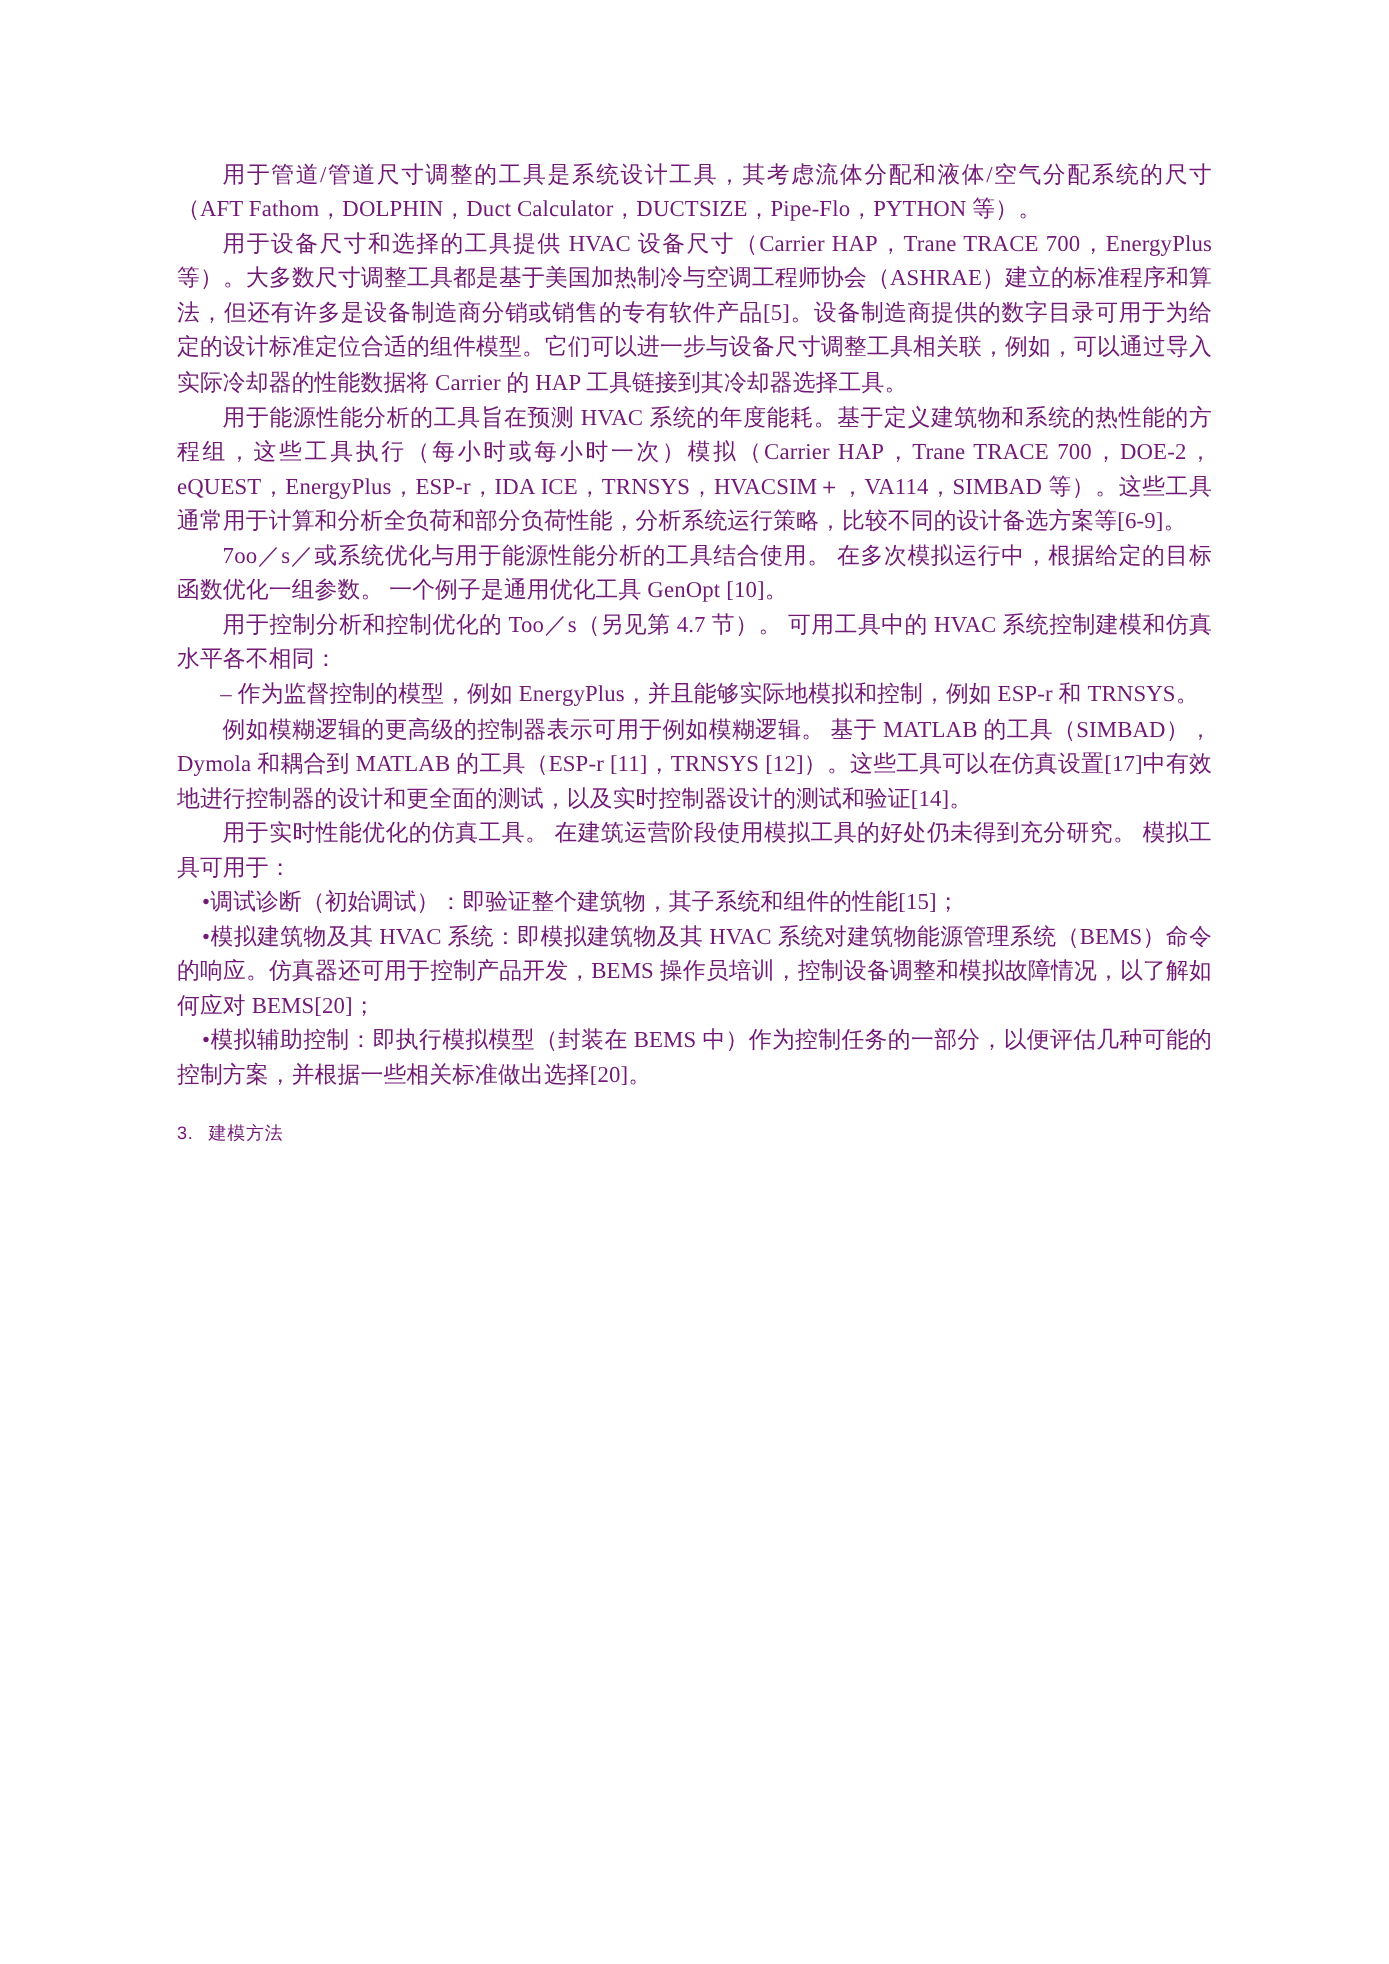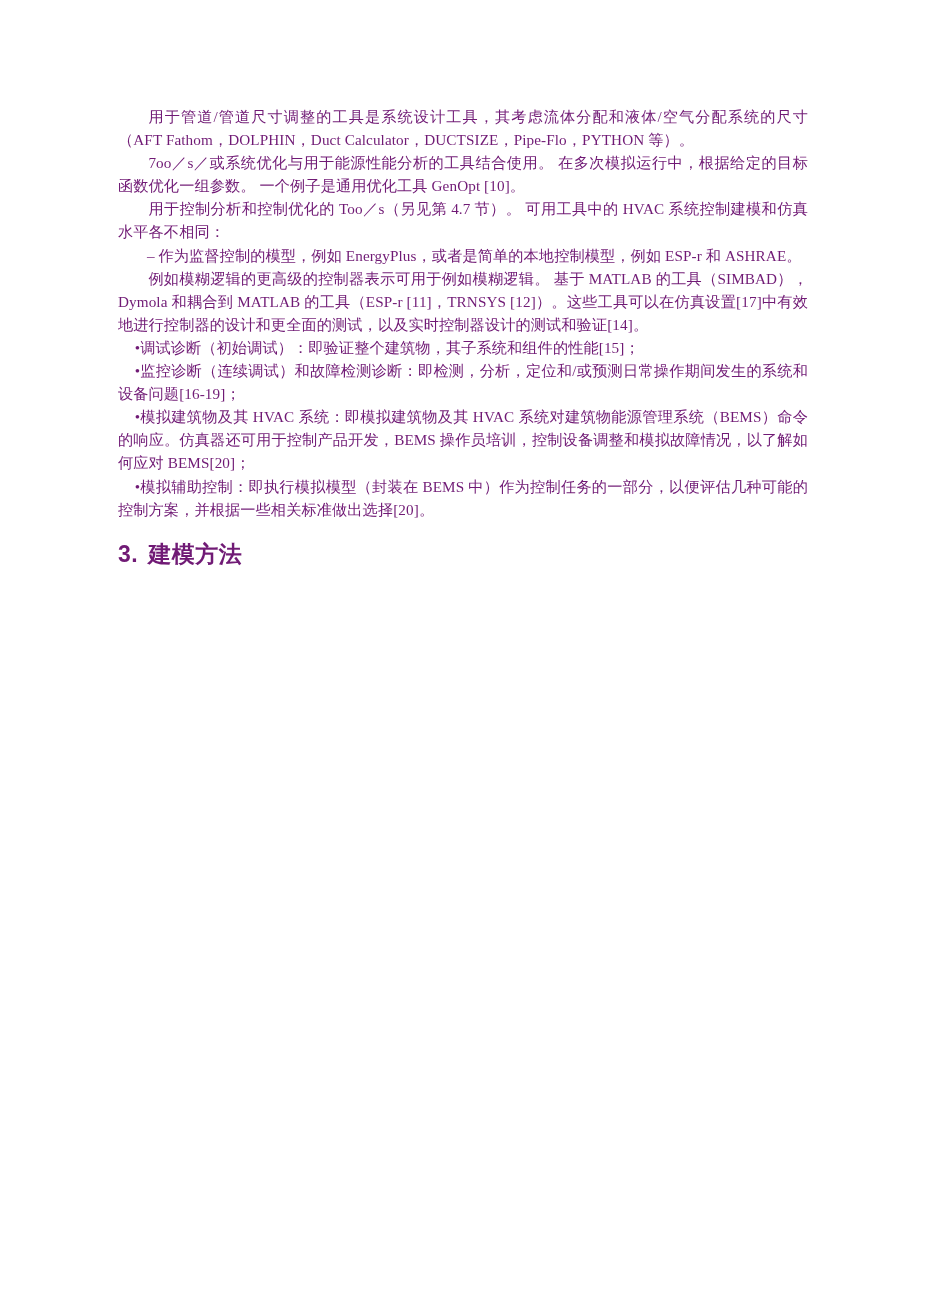--- a/index.html
+++ b/index.html
@@ -32,41 +32,43 @@
     text-indent: 2em;
   }
   p.bullet {
     text-indent: 1.1em;
   }
   p.dash {
     text-indent: 1.9em;
   }
   .section-heading {
     margin-top: 18px;
-    font-size: 23px;
-    font-weight: bold;
+    font-size: 12px;
+    font-weight: normal;
     font-family: "Liberation Sans", "DejaVu Sans", sans-serif;
     letter-spacing: 0.5px;
   }
   .section-heading .num {
     margin-right: 10px;
   }
 </style>
 </head>
 <body>
 
 <div class="page">
   <div class="body-text">
     <p class="indent">用于管道/管道尺寸调整的工具是系统设计工具，其考虑流体分配和液体/空气分配系统的尺寸（AFT Fathom，DOLPHIN，Duct Calculator，DUCTSIZE，Pipe-Flo，PYTHON 等）。</p>
+    <p class="indent">用于设备尺寸和选择的工具提供 HVAC 设备尺寸（Carrier HAP，Trane TRACE 700，EnergyPlus 等）。大多数尺寸调整工具都是基于美国加热制冷与空调工程师协会（ASHRAE）建立的标准程序和算法，但还有许多是设备制造商分销或销售的专有软件产品[5]。设备制造商提供的数字目录可用于为给定的设计标准定位合适的组件模型。它们可以进一步与设备尺寸调整工具相关联，例如，可以通过导入实际冷却器的性能数据将 Carrier 的 HAP 工具链接到其冷却器选择工具。</p>
+    <p class="indent">用于能源性能分析的工具旨在预测 HVAC 系统的年度能耗。基于定义建筑物和系统的热性能的方程组，这些工具执行（每小时或每小时一次）模拟（Carrier HAP，Trane TRACE 700，DOE-2，eQUEST，EnergyPlus，ESP-r，IDA ICE，TRNSYS，HVACSIM＋，VA114，SIMBAD 等）。这些工具通常用于计算和分析全负荷和部分负荷性能，分析系统运行策略，比较不同的设计备选方案等[6-9]。</p>
     <p class="indent">7oo／s／或系统优化与用于能源性能分析的工具结合使用。 在多次模拟运行中，根据给定的目标函数优化一组参数。 一个例子是通用优化工具 GenOpt [10]。</p>
     <p class="indent">用于控制分析和控制优化的 Too／s（另见第 4.7 节）。 可用工具中的 HVAC 系统控制建模和仿真水平各不相同：</p>
-    <p class="dash">– 作为监督控制的模型，例如 EnergyPlus，或者是简单的本地控制模型，例如 ESP-r 和 ASHRAE。</p>
+    <p class="dash">– 作为监督控制的模型，例如 EnergyPlus，并且能够实际地模拟和控制，例如 ESP-r 和 TRNSYS。</p>
     <p class="indent">例如模糊逻辑的更高级的控制器表示可用于例如模糊逻辑。 基于 MATLAB 的工具（SIMBAD），Dymola 和耦合到 MATLAB 的工具（ESP-r [11]，TRNSYS [12]）。这些工具可以在仿真设置[17]中有效地进行控制器的设计和更全面的测试，以及实时控制器设计的测试和验证[14]。</p>
+    <p class="indent">用于实时性能优化的仿真工具。 在建筑运营阶段使用模拟工具的好处仍未得到充分研究。 模拟工具可用于：</p>
     <p class="bullet">•调试诊断（初始调试）：即验证整个建筑物，其子系统和组件的性能[15]；</p>
-    <p class="bullet">•监控诊断（连续调试）和故障检测诊断：即检测，分析，定位和/或预测日常操作期间发生的系统和设备问题[16-19]；</p>
     <p class="bullet">•模拟建筑物及其 HVAC 系统：即模拟建筑物及其 HVAC 系统对建筑物能源管理系统（BEMS）命令的响应。仿真器还可用于控制产品开发，BEMS 操作员培训，控制设备调整和模拟故障情况，以了解如何应对 BEMS[20]；</p>
     <p class="bullet">•模拟辅助控制：即执行模拟模型（封装在 BEMS 中）作为控制任务的一部分，以便评估几种可能的控制方案，并根据一些相关标准做出选择[20]。</p>
   </div>
 
   <div class="section-heading">
     <span class="num">3.</span><span>建模方法</span>
   </div>
 </div>
 
 </body></html>

